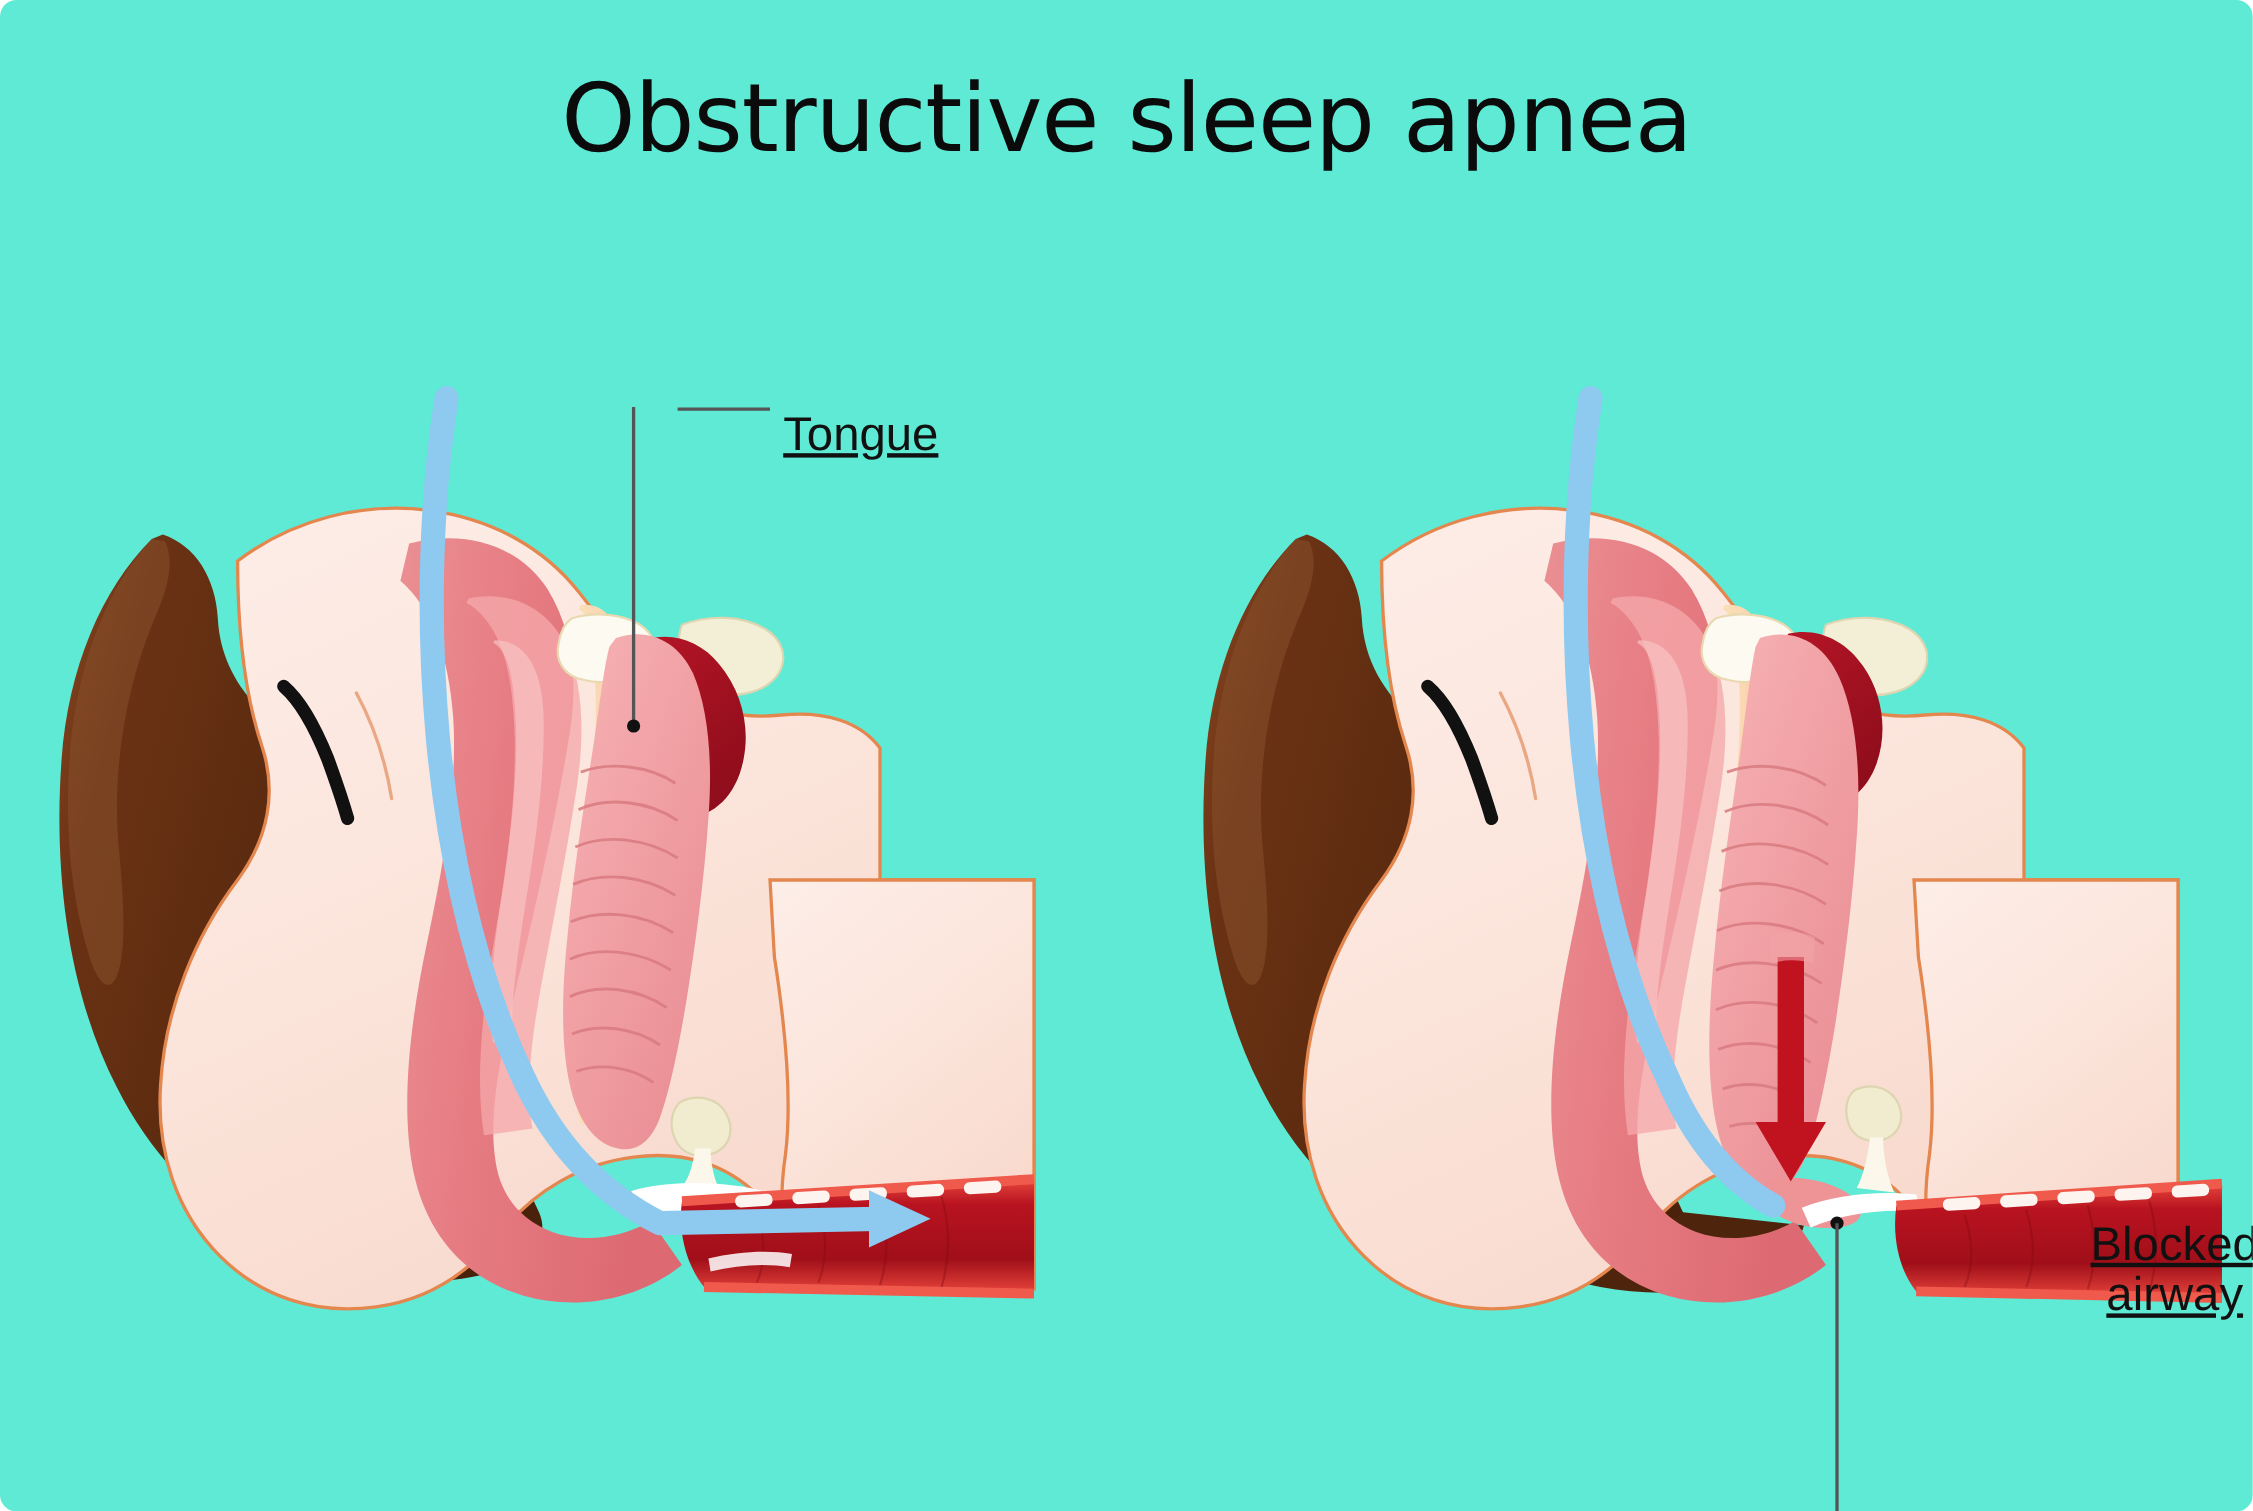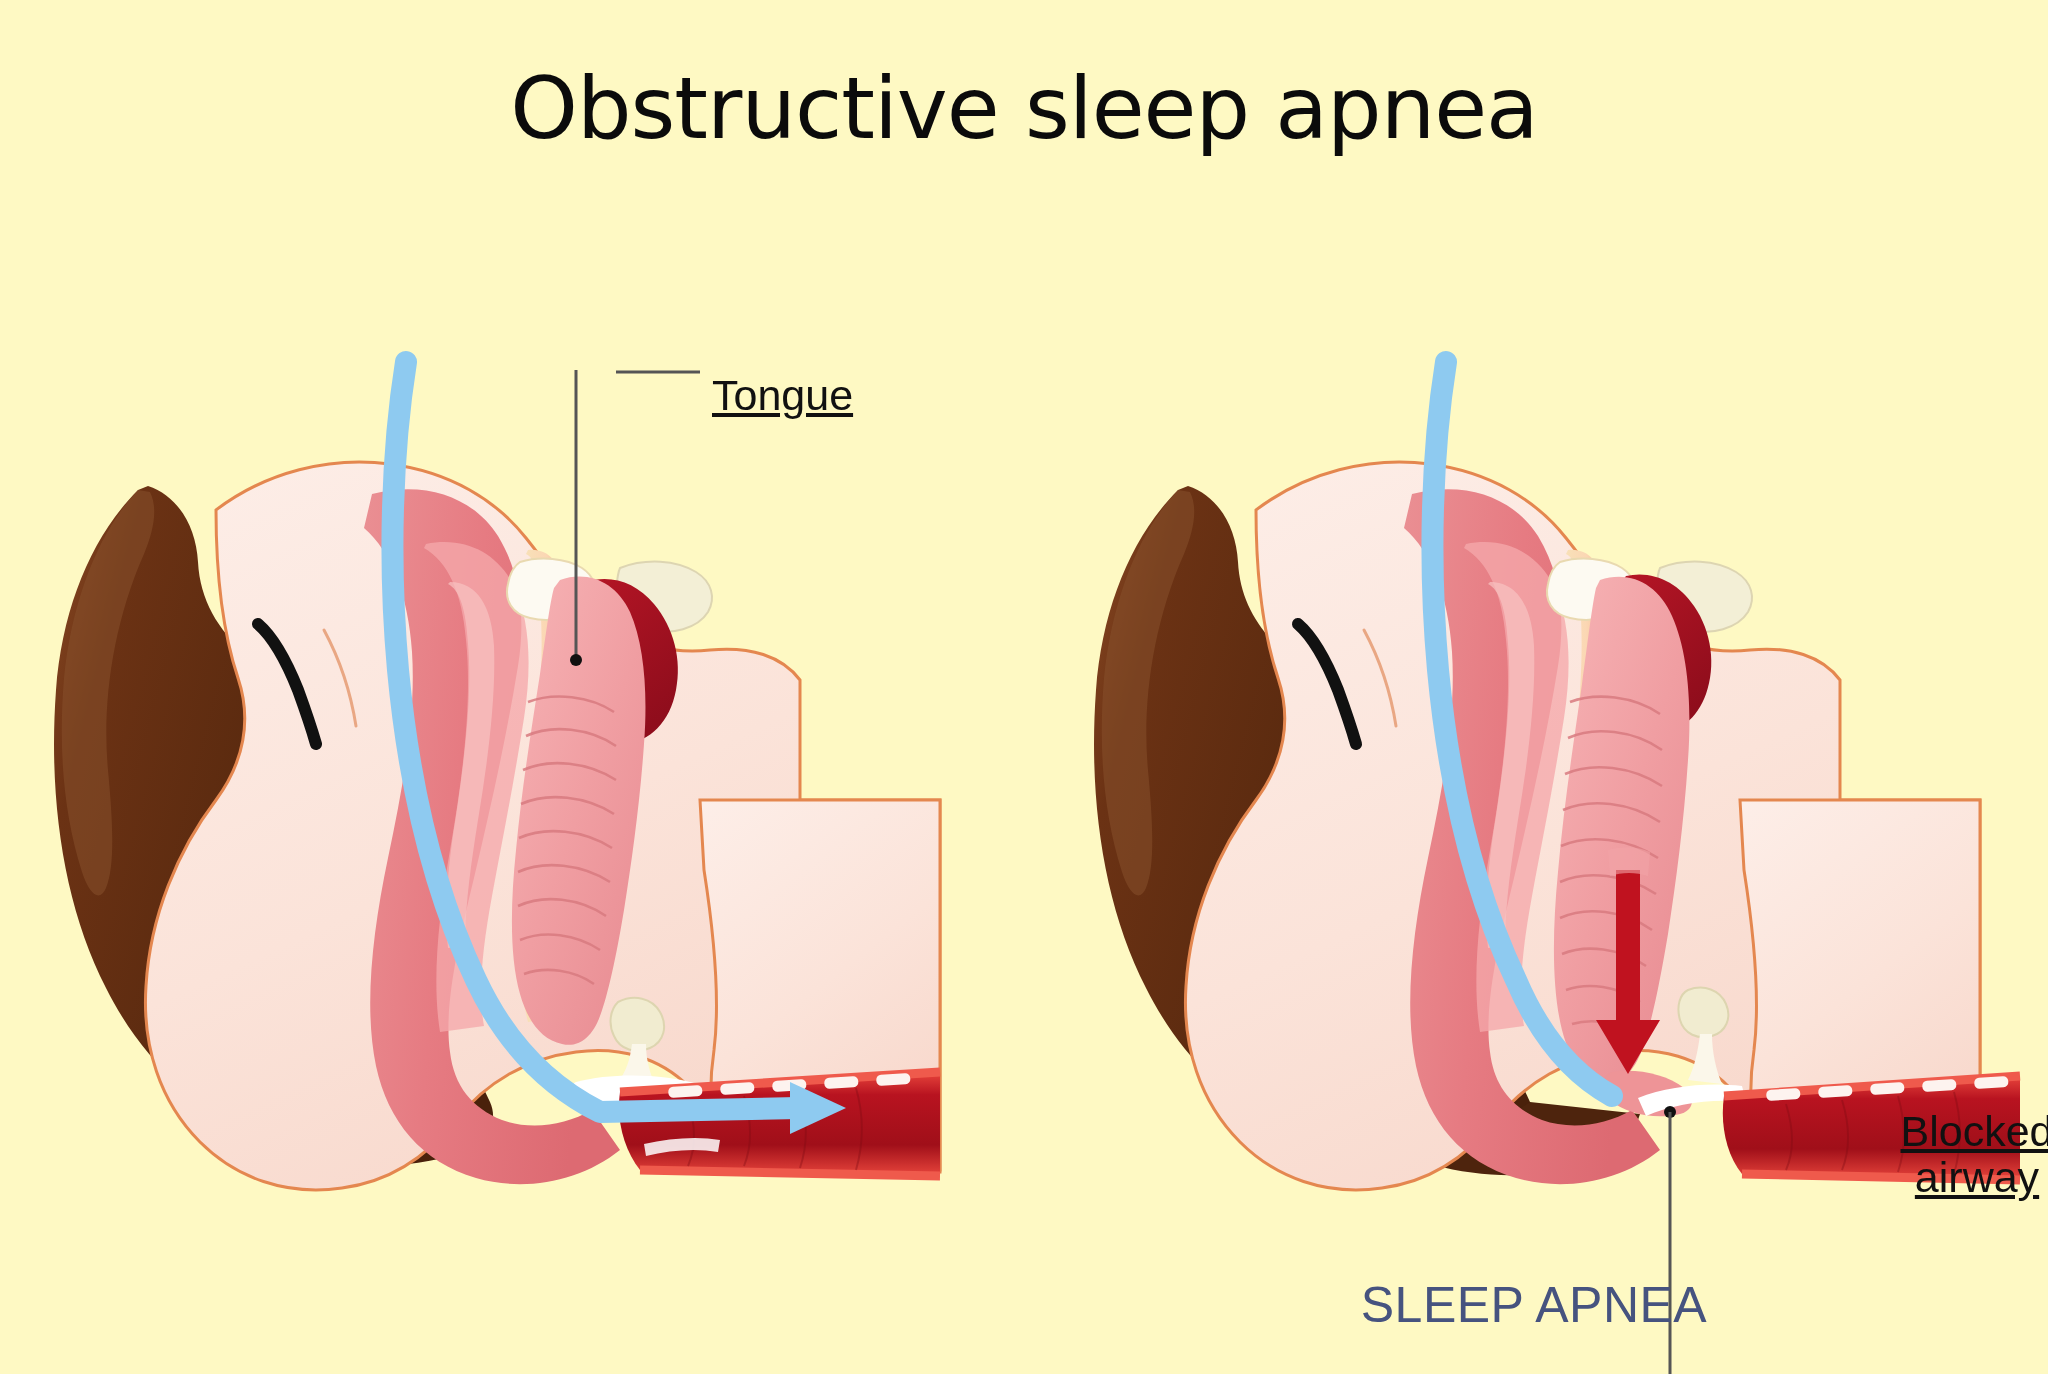--- a/index.html
+++ b/index.html
@@ -2,21 +2,21 @@
 <html><head>
 <meta charset="utf-8">
 <title>Obstructive sleep apnea</title>
 <style>
   html,body{margin:0;padding:0;background:#ffffff;}
   body{
     width:2048px;height:1374px;
     font-family:"Liberation Sans", sans-serif;
     overflow:hidden;position:relative;
   }
-  #stage{position:absolute;inset:0;background:#fef9c3;}
+  #stage{position:absolute;inset:0;background:#5eead4;border-radius:15px;}
 
   
   #title{
     position:absolute;top:58px;left:0;width:2048px;
     text-align:center;
     font-family:"DejaVu Sans", sans-serif;
     font-size:86px;
     font-weight:400;
     letter-spacing:-1px;
     color:#0b0b0b;
@@ -401,15 +401,14 @@
 
   <div class="callout" id="label-blocked">
     <span>Blocked</span>
     <span>airway</span>
   </div>
 
   <svg style="position:absolute;left:0;top:0;width:2048px;height:1374px;pointer-events:none;">
     <polyline points="616,372 700,372" fill="none" stroke="#555555" stroke-width="3"></polyline>
   </svg>
 
-  <div class="caption" id="caption-right">SLEEP APNEA</div>
 
 </div>
 
 </body></html>

